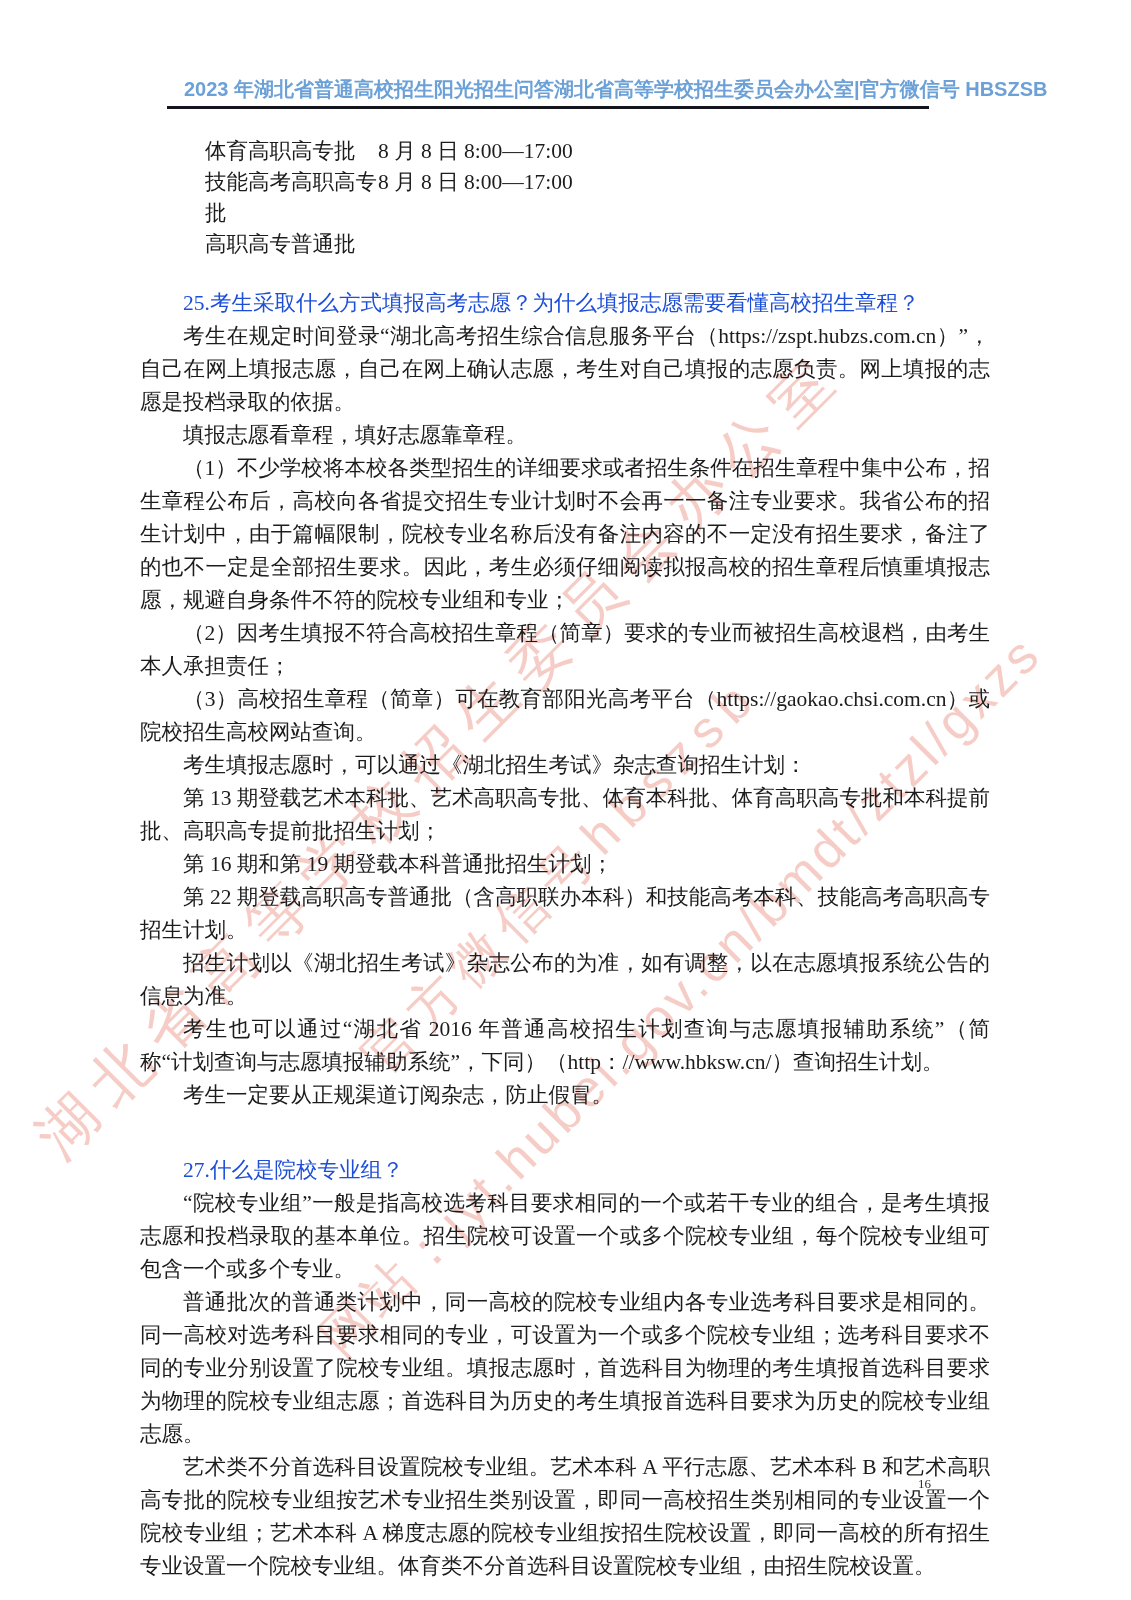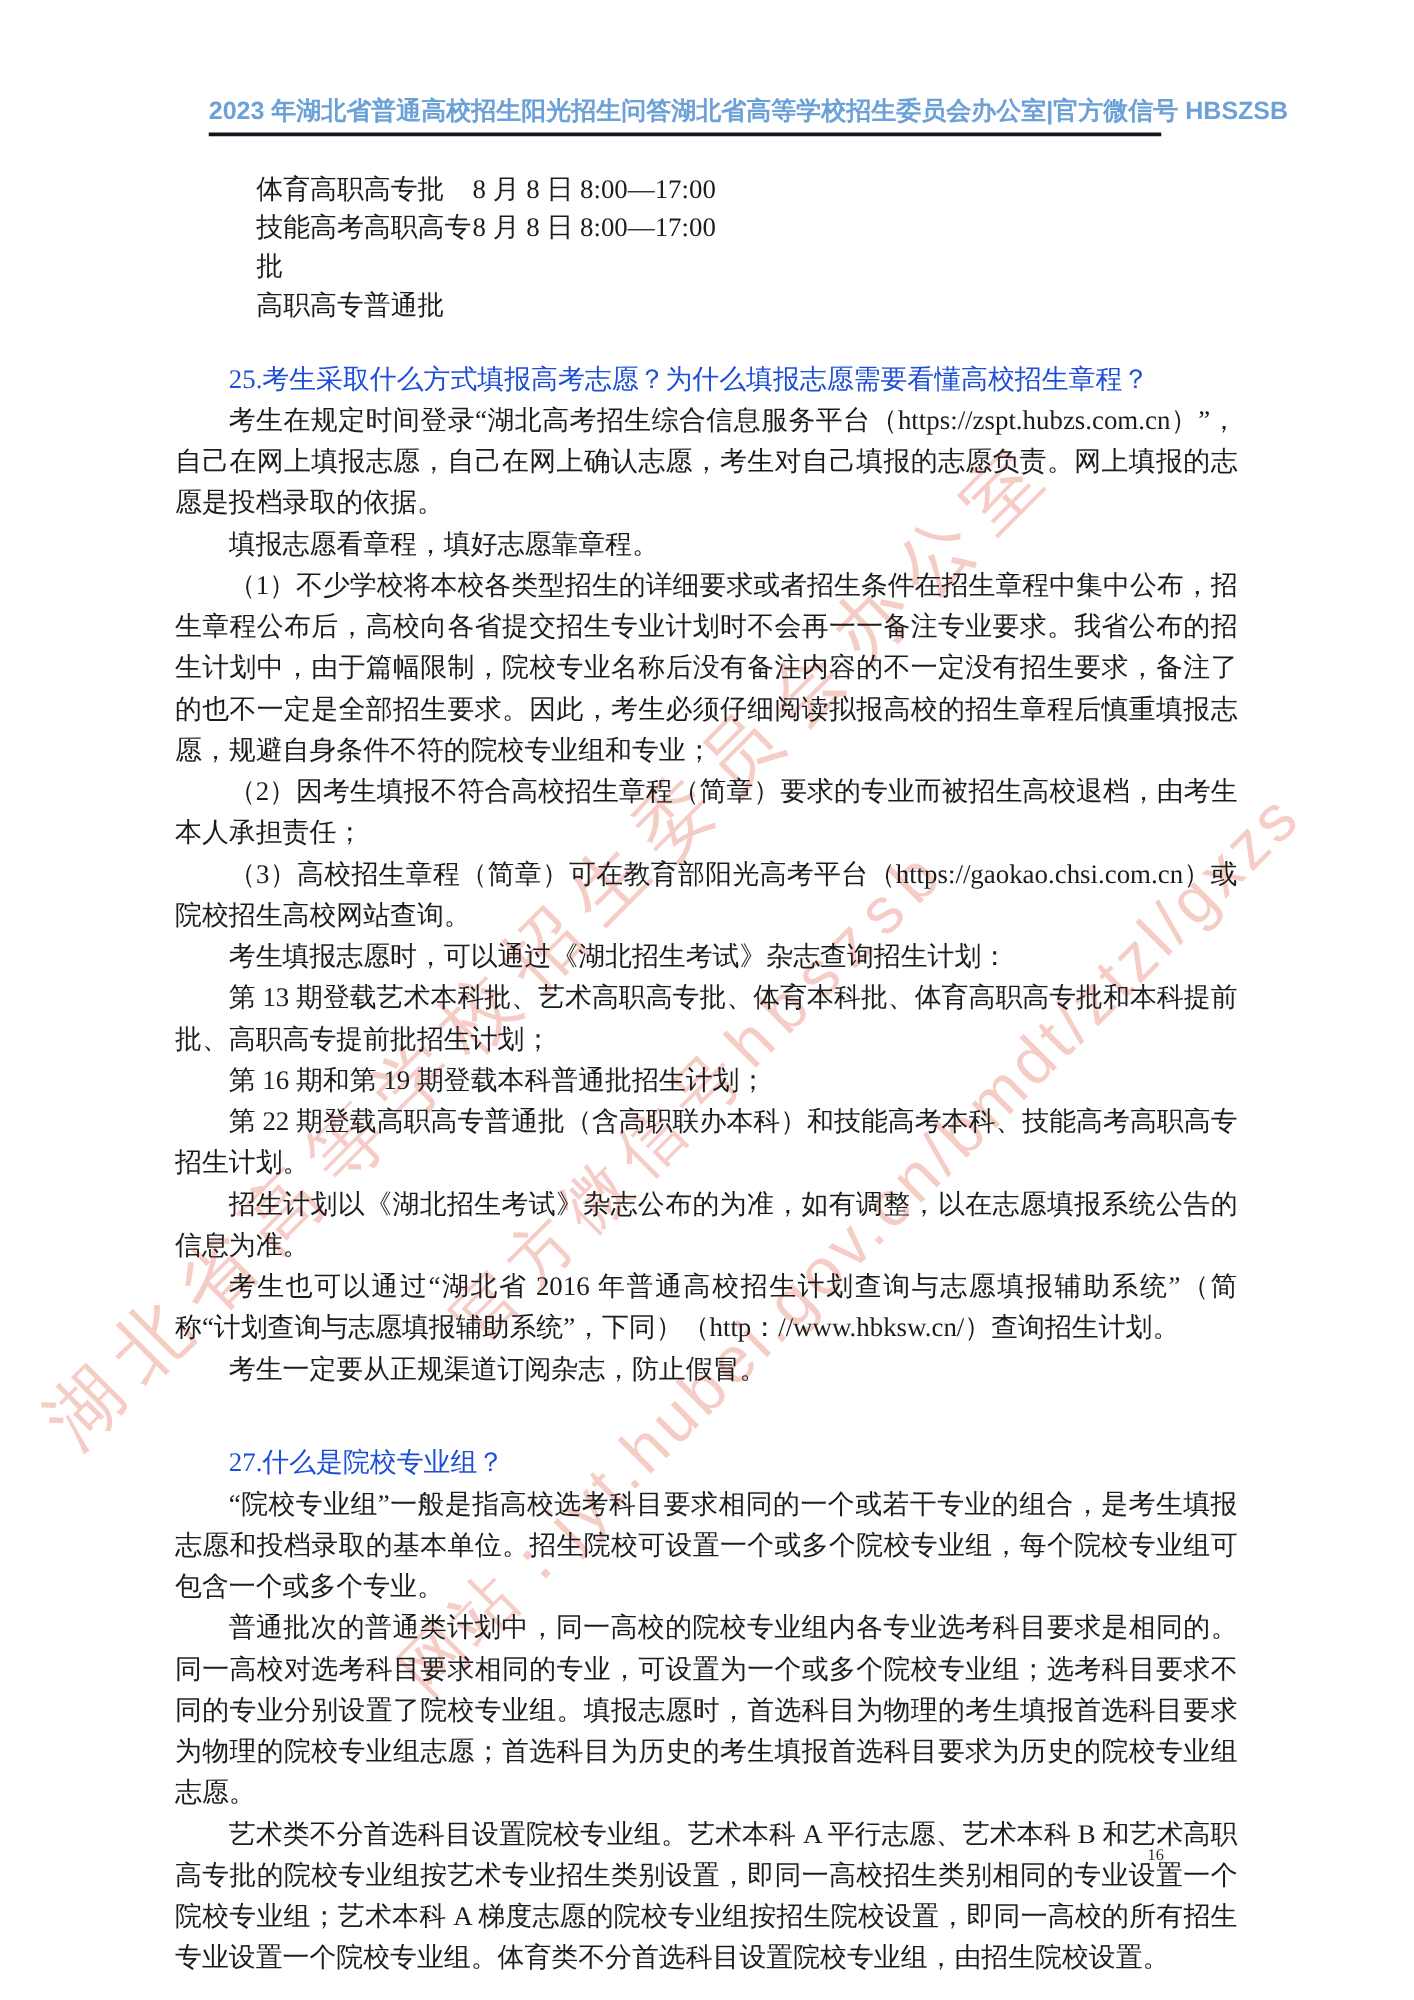--- a/index.html
+++ b/index.html
@@ -6,21 +6,21 @@
   .page{
     position:relative;
     width:1131px;height:1600px;
     background:#ffffff;
     overflow:hidden;
     font-family:"Liberation Serif","DejaVu Serif",serif;
     color:#1c1c1c;
   }
   
   .header{
-    position:absolute;left:167px;top:76px;width:762px;
+    position:absolute;left:184px;top:76px;width:762px;
     font-family:"Liberation Sans","DejaVu Sans",sans-serif;
     font-weight:bold;font-size:20px;line-height:26px;
     color:#6ca1d8;
     display:flex;justify-content:space-between;
     white-space:nowrap;
   }
   .header-rule{
     position:absolute;left:167px;top:106px;width:762px;height:0;
     border-top:3px solid #15151f;
   }

